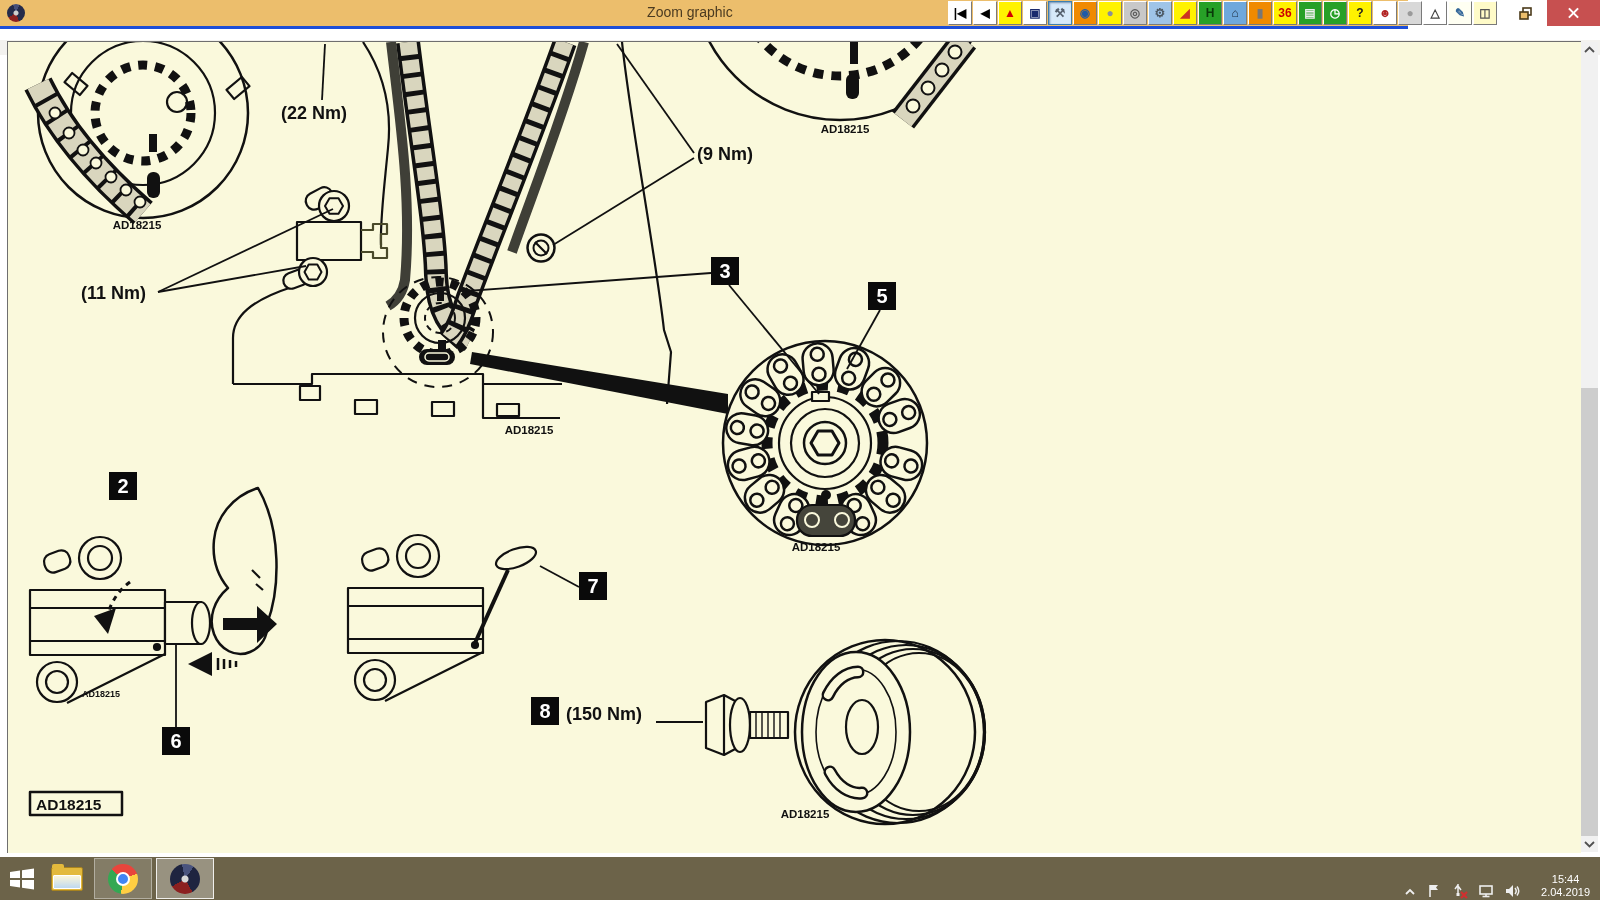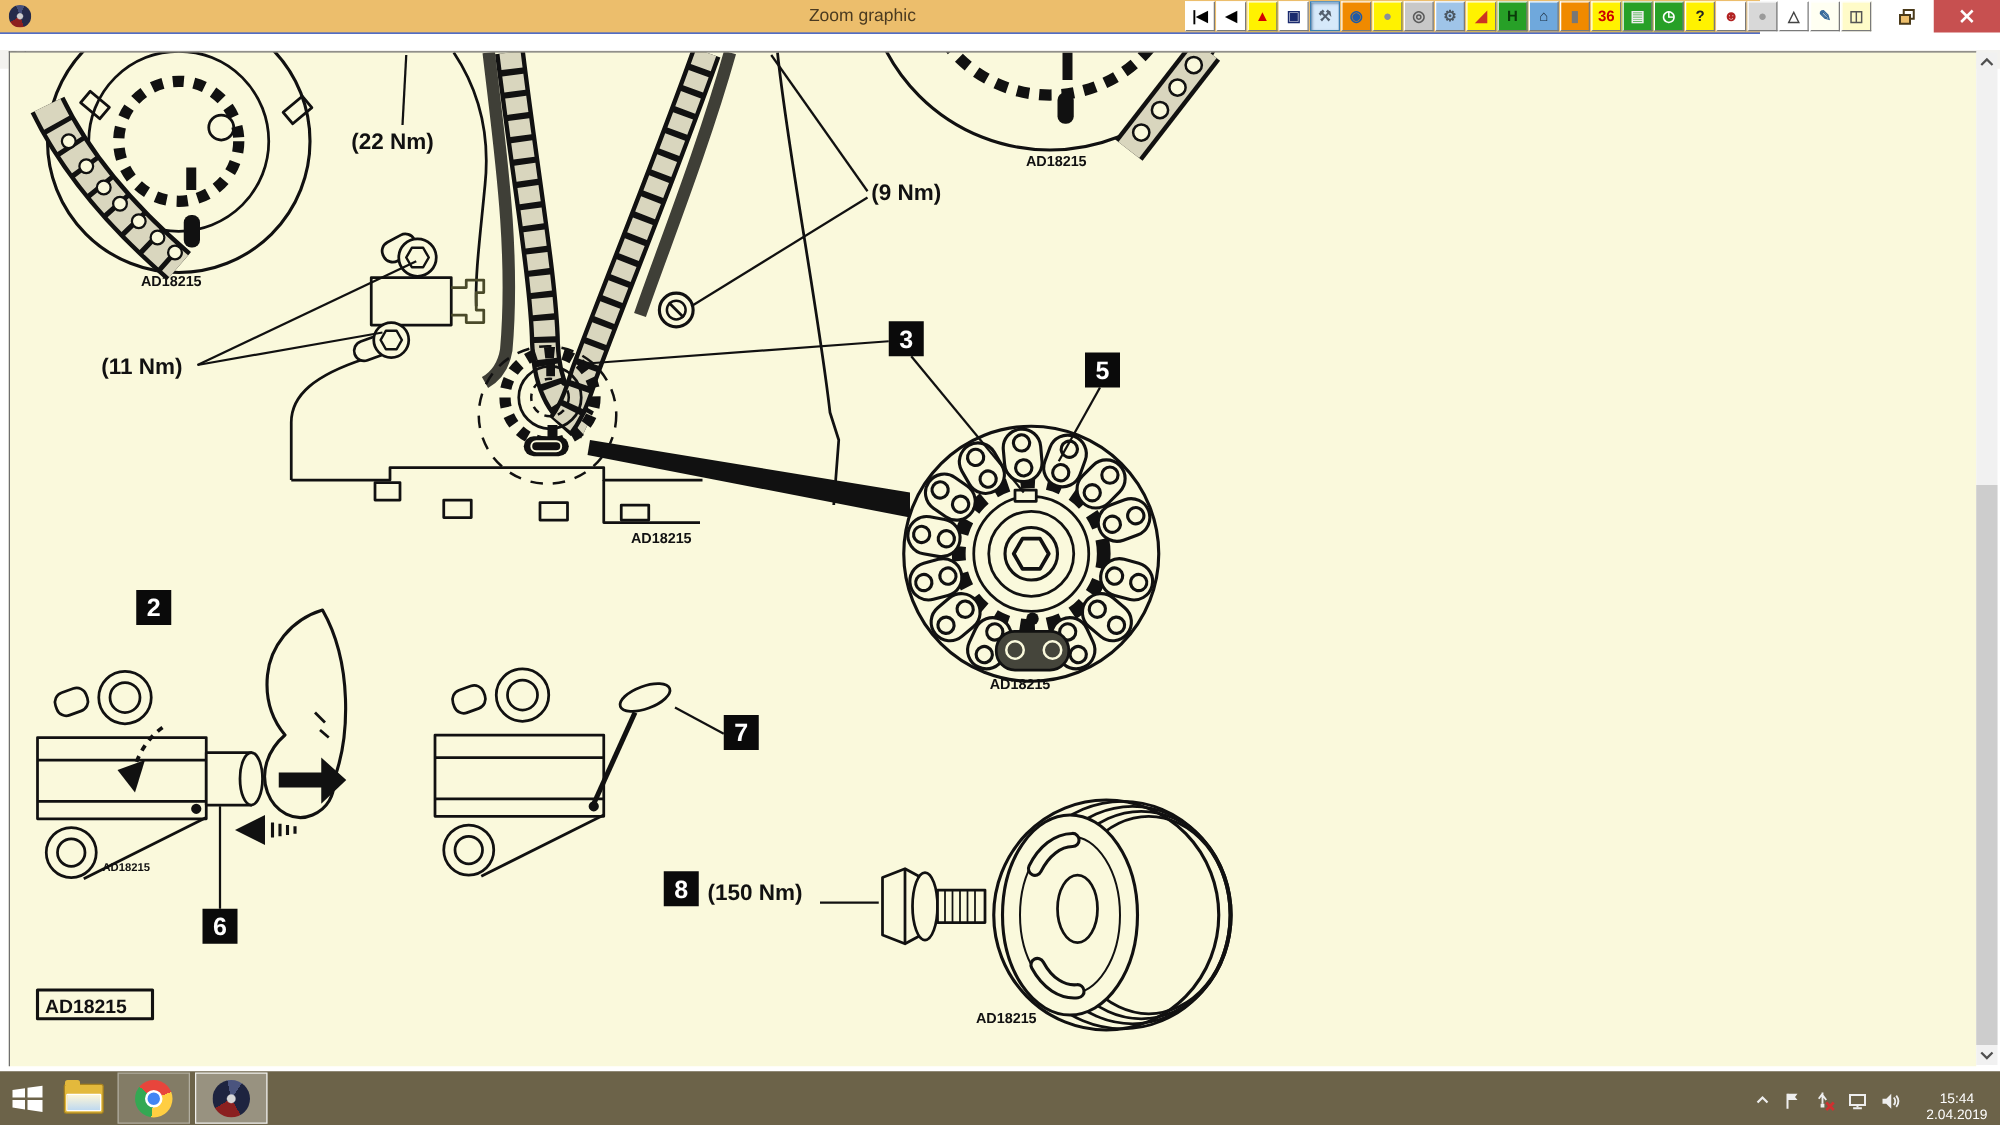--- a/index.html
+++ b/index.html
@@ -1,19 +1,19 @@
 <!DOCTYPE html>
 <html><head>
 <meta charset="utf-8">
 <style>
   html,body{margin:0;padding:0;width:1600px;height:900px;background:#FFFFFF;
     font-family:"Liberation Sans",sans-serif;overflow:hidden;}
   
   #titlebar{position:absolute;left:0;top:0;width:1408px;height:26px;background:#ECBE6C;
-    border-bottom:1px solid #1d4ed8;}
+    border-bottom:3px solid #1d4ed8;}
   #app-icon{position:absolute;left:7px;top:4px;width:18px;height:18px;border-radius:50%;
     background:radial-gradient(circle at 50% 50%,#CFCFCF 0 2px,rgba(0,0,0,0) 3px),
     conic-gradient(from 160deg,#8B2020 0 22%,#252B4A 22% 50%,#46507A 50% 62%,#252B4A 62% 100%);}
   #title-text{position:absolute;left:49%;top:4px;transform:translateX(-50%);
     font-size:14px;color:#4A3A20;}
   #toolbar{position:absolute;left:948px;top:1px;height:24px;display:flex;gap:1px;}
   .tb-btn{width:24px;height:24px;box-sizing:border-box;border:1px solid;
     border-color:#FFFFFF #7A7A7A #7A7A7A #FFFFFF;font-size:12px;font-weight:bold;
     display:flex;align-items:center;justify-content:center;line-height:1;cursor:default;
     overflow:hidden;}
@@ -49,21 +49,21 @@
   .app-btn{width:58px;height:41px;margin-left:4px;display:flex;align-items:center;justify-content:center;
     background:rgba(255,255,255,0.16);border:1px solid rgba(255,255,255,0.38);box-sizing:border-box;}
   .app-btn.active{background:rgba(255,255,255,0.30);border-color:rgba(255,255,255,0.85);}
   .chrome-ball{width:30px;height:30px;border-radius:50%;position:relative;
     background:conic-gradient(from -50deg,#E8453C 0 33%,#FFCE42 33% 66%,#34A853 66% 100%);}
   .chrome-ball .hub{position:absolute;left:8px;top:8px;width:14px;height:14px;border-radius:50%;
     background:#4285F4;border:2px solid #FFF;box-sizing:border-box;}
   .disc{width:30px;height:30px;border-radius:50%;
     background:radial-gradient(circle at 50% 50%,#D8D8D8 0 3px,rgba(0,0,0,0) 4px),
     conic-gradient(from 150deg,#8B2020 0 25%,#1E2440 25% 55%,#4A547E 55% 68%,#1E2440 68% 100%);}
-  #tray{margin-left:auto;display:flex;align-items:flex-start;gap:9px;padding-right:10px;margin-top:15px;}
+  #tray{margin-left:auto;display:flex;align-items:flex-end;gap:9px;padding-right:10px;margin-top:15px;}
   #clock{color:#FFF;font-size:11px;line-height:13px;text-align:center;padding-left:10px;}
 </style>
 </head>
 <body>
 
 <div id="titlebar">
   <div id="app-icon"></div>
   <div id="title-text">Zoom graphic</div>
   <div id="toolbar">
       <div class="tb-btn" style="background: rgb(255, 255, 255); color: rgb(0, 0, 0);">|◀</div>

